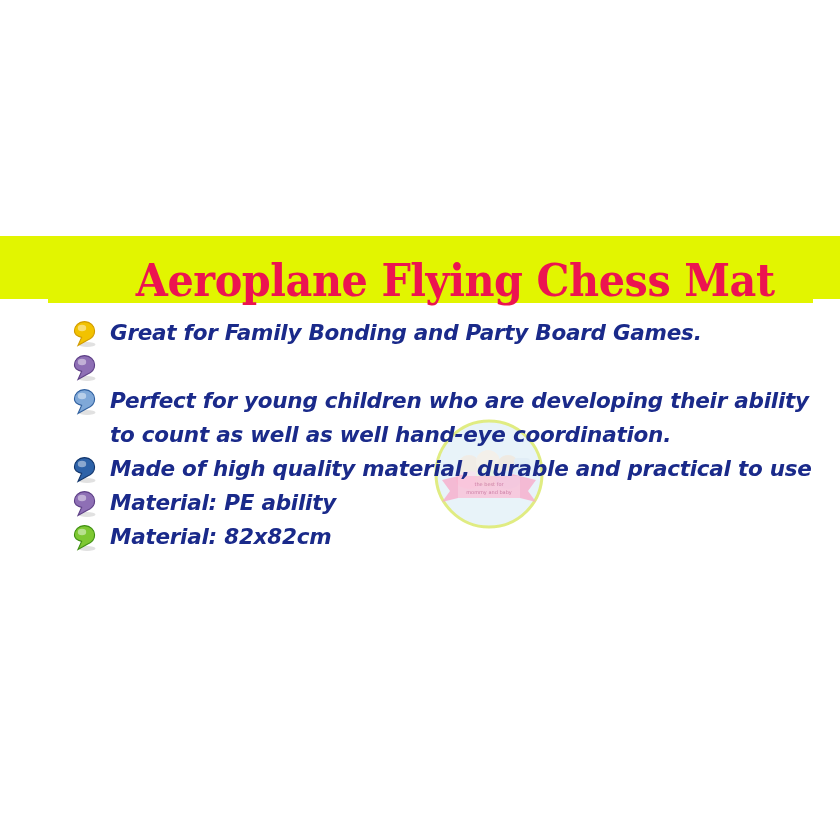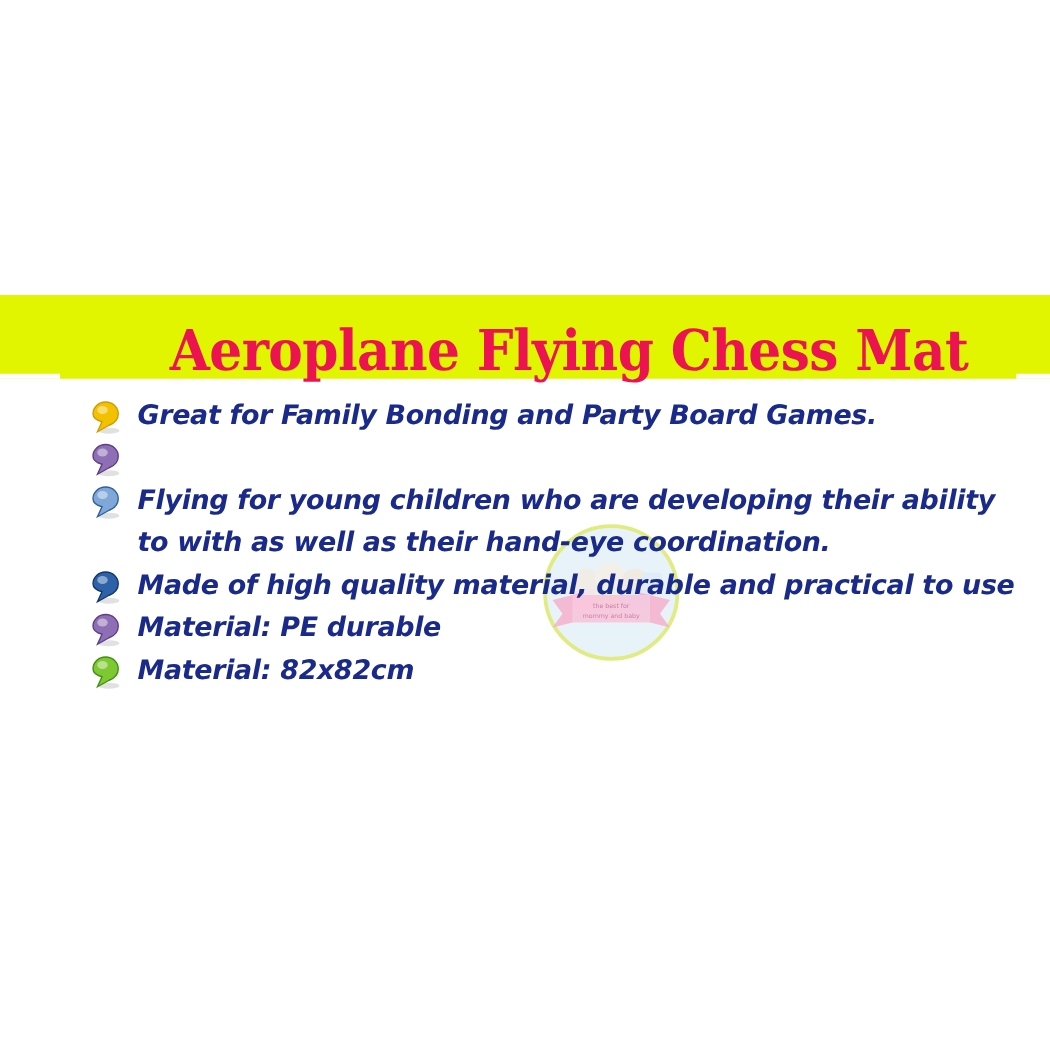--- a/index.html
+++ b/index.html
@@ -169,38 +169,38 @@
             <path d="M14.5 1.6 C20.2 1.6 24.6 5.8 24.6 11.0 C24.6 15.2 21.4 18.6 17.3 20.2 L8.0 25.4 L11.6 17.4 C6.9 16.1 4.4 13.6 4.4 11.0 C4.4 5.8 8.8 1.6 14.5 1.6 Z" fill="#8e6fb5" stroke="#5d3f86" stroke-width="1.1"></path>
             <ellipse cx="12.0" cy="8.0" rx="4.2" ry="3.2" fill="#ffffff" opacity="0.45"></ellipse>
           </svg></span>
       </div>
       <div class="feature-row row-3">
         <span class="pin"><svg viewBox="0 0 30 28" width="30" height="28">
             <ellipse cx="17" cy="24.5" rx="8.5" ry="2.4" fill="#c9c9c9" opacity="0.55"></ellipse>
             <path d="M14.5 1.6 C20.2 1.6 24.6 5.8 24.6 11.0 C24.6 15.2 21.4 18.6 17.3 20.2 L8.0 25.4 L11.6 17.4 C6.9 16.1 4.4 13.6 4.4 11.0 C4.4 5.8 8.8 1.6 14.5 1.6 Z" fill="#7fa8d8" stroke="#2f5f9e" stroke-width="1.1"></path>
             <ellipse cx="12.0" cy="8.0" rx="4.2" ry="3.2" fill="#ffffff" opacity="0.45"></ellipse>
           </svg></span>
-        <span class="cont-line">Flying for young children who are developing their ability</span>
-        <span class="cont-line">to with as well as their hand-eye coordination.</span>
+        <span class="cont-line">Perfect for young children who are developing their ability</span>
+        <span class="cont-line">to count as well as well hand-eye coordination.</span>
       </div>
       <div class="feature-row row-4">
         <span class="pin"><svg viewBox="0 0 30 28" width="30" height="28">
             <ellipse cx="17" cy="24.5" rx="8.5" ry="2.4" fill="#c9c9c9" opacity="0.55"></ellipse>
             <path d="M14.5 1.6 C20.2 1.6 24.6 5.8 24.6 11.0 C24.6 15.2 21.4 18.6 17.3 20.2 L8.0 25.4 L11.6 17.4 C6.9 16.1 4.4 13.6 4.4 11.0 C4.4 5.8 8.8 1.6 14.5 1.6 Z" fill="#2d62a8" stroke="#12356b" stroke-width="1.1"></path>
             <ellipse cx="12.0" cy="8.0" rx="4.2" ry="3.2" fill="#ffffff" opacity="0.45"></ellipse>
           </svg></span>
         <span class="cont-line">Made of high quality material, durable and practical to use</span>
       </div>
       <div class="feature-row row-5">
         <span class="pin"><svg viewBox="0 0 30 28" width="30" height="28">
             <ellipse cx="17" cy="24.5" rx="8.5" ry="2.4" fill="#c9c9c9" opacity="0.55"></ellipse>
             <path d="M14.5 1.6 C20.2 1.6 24.6 5.8 24.6 11.0 C24.6 15.2 21.4 18.6 17.3 20.2 L8.0 25.4 L11.6 17.4 C6.9 16.1 4.4 13.6 4.4 11.0 C4.4 5.8 8.8 1.6 14.5 1.6 Z" fill="#8e6fb5" stroke="#5d3f86" stroke-width="1.1"></path>
             <ellipse cx="12.0" cy="8.0" rx="4.2" ry="3.2" fill="#ffffff" opacity="0.45"></ellipse>
           </svg></span>
-        <span class="cont-line">Material: PE durable</span>
+        <span class="cont-line">Material: PE ability</span>
       </div>
       <div class="feature-row row-6">
         <span class="pin"><svg viewBox="0 0 30 28" width="30" height="28">
             <ellipse cx="17" cy="24.5" rx="8.5" ry="2.4" fill="#c9c9c9" opacity="0.55"></ellipse>
             <path d="M14.5 1.6 C20.2 1.6 24.6 5.8 24.6 11.0 C24.6 15.2 21.4 18.6 17.3 20.2 L8.0 25.4 L11.6 17.4 C6.9 16.1 4.4 13.6 4.4 11.0 C4.4 5.8 8.8 1.6 14.5 1.6 Z" fill="#7ec832" stroke="#3f8f12" stroke-width="1.1"></path>
             <ellipse cx="12.0" cy="8.0" rx="4.2" ry="3.2" fill="#ffffff" opacity="0.45"></ellipse>
           </svg></span>
         <span class="cont-line">Material: 82x82cm</span>
       </div>
     </div>

